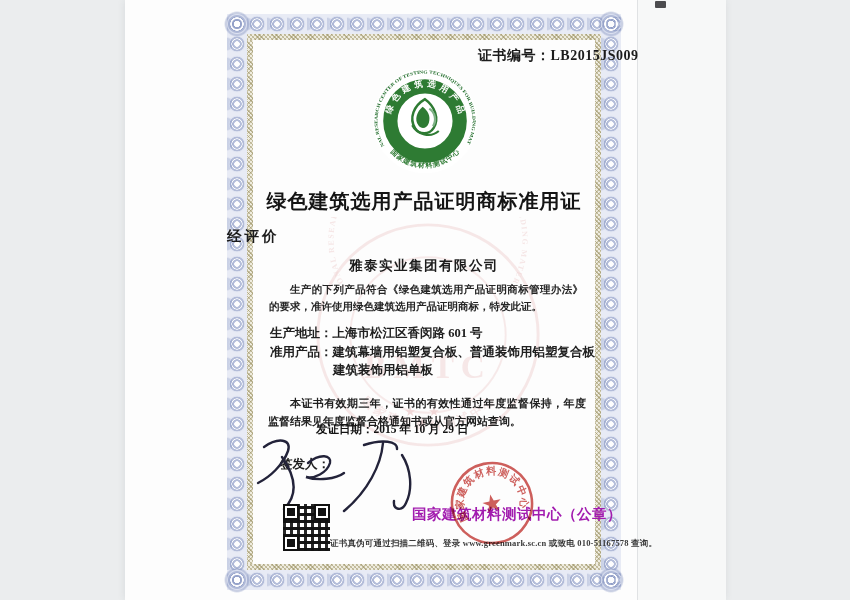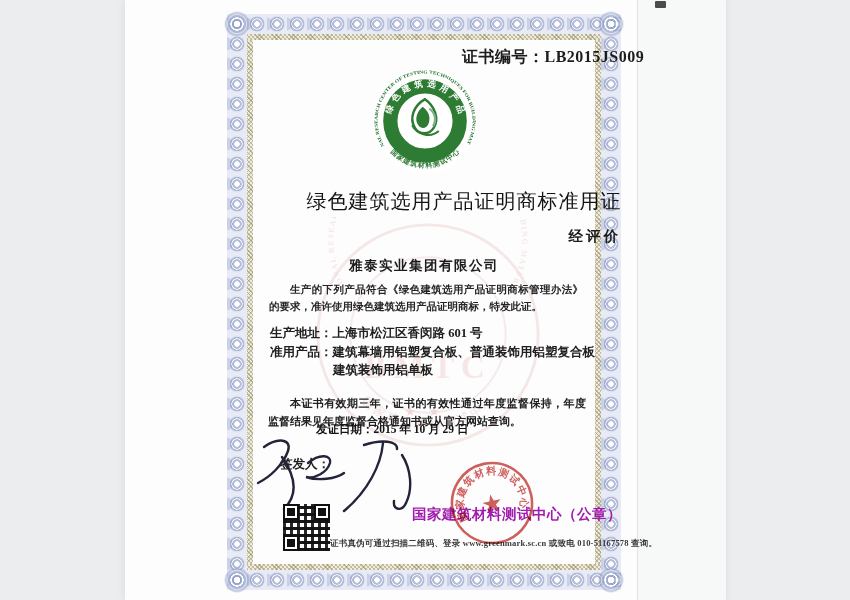--- a/index.html
+++ b/index.html
@@ -26,23 +26,23 @@
         background:radial-gradient(circle, rgba(255,255,255,.95) 3px, rgba(124,140,188,.55) 3.5px, rgba(124,140,188,.55) 5px, rgba(255,255,255,.92) 5.5px, rgba(255,255,255,.92) 6.5px, rgba(124,140,188,.5) 7px, rgba(124,140,188,.5) 8.5px, rgba(214,220,238,.7) 9.5px, rgba(124,140,188,.4) 10.5px, rgba(124,140,188,.4) 11.5px, rgba(255,255,255,0) 13px);}
   .olive{background-color:rgba(208,200,156,.30);
         background-image:repeating-linear-gradient(45deg, rgba(146,136,86,.55) 0, rgba(146,136,86,.55) 1px, rgba(0,0,0,0) 1px, rgba(0,0,0,0) 3px),
                          repeating-linear-gradient(135deg, rgba(146,136,86,.40) 0, rgba(146,136,86,.40) 1px, rgba(0,0,0,0) 1px, rgba(0,0,0,0) 3px);}
   .olive-top{left:247px;top:34px;width:354px;height:6px;}
   .olive-bottom{left:247px;top:564px;width:354px;height:6px;}
   .olive-left{left:247px;top:40px;width:6px;height:524px;}
   .olive-right{left:595px;top:40px;width:6px;height:524px;}
 
   
-  .certno{left:462px;top:47px;font-size:16px;font-weight:bold;letter-spacing:.5px;}
-  .title{left:227px;top:188px;width:394px;text-align:center;font-size:20px;font-weight:400;letter-spacing:1px;color:#141414;margin-left:40px;}
-  .subtitle{left:227px;top:227px;width:394px;text-align:right;font-size:14.5px;font-weight:bold;letter-spacing:3px;}
+  .certno{left:478px;top:47px;font-size:14px;font-weight:bold;letter-spacing:.5px;}
+  .title{left:227px;top:188px;width:394px;text-align:center;font-size:20px;font-weight:700;letter-spacing:1px;color:#141414;}
+  .subtitle{left:227px;top:227px;width:394px;text-align:left;font-size:14.5px;font-weight:bold;letter-spacing:3px;}
   .company{left:227px;top:257px;width:394px;text-align:center;font-size:13.5px;font-weight:bold;letter-spacing:1.5px;}
   .intro{left:269px;top:281px;width:314px;font-size:10.5px;line-height:17px;font-weight:600;text-indent:2em;text-align:justify;color:#242424;}
   .fields{left:270px;top:324px;font-size:12.5px;font-weight:bold;line-height:18.5px;color:#202020;}
   .field-cont{padding-left:63px;}
   .validity{left:268px;top:378px;width:318px;font-size:11px;line-height:18px;font-weight:bold;text-indent:2em;text-align:justify;color:#202020;margin-top:16px;}
   .dates{font-size:11.5px;font-weight:bold;color:#141414;}
   .issue{left:316px;top:422px;text-align:right;}
   .until{left:445px;top:422px;}
   .signer{left:280px;top:456px;font-size:12.5px;font-weight:bold;}
   .authority{left:412px;top:505px;font-size:14.5px;font-weight:800;letter-spacing:.5px;color:#a21caf;z-index:3;}

